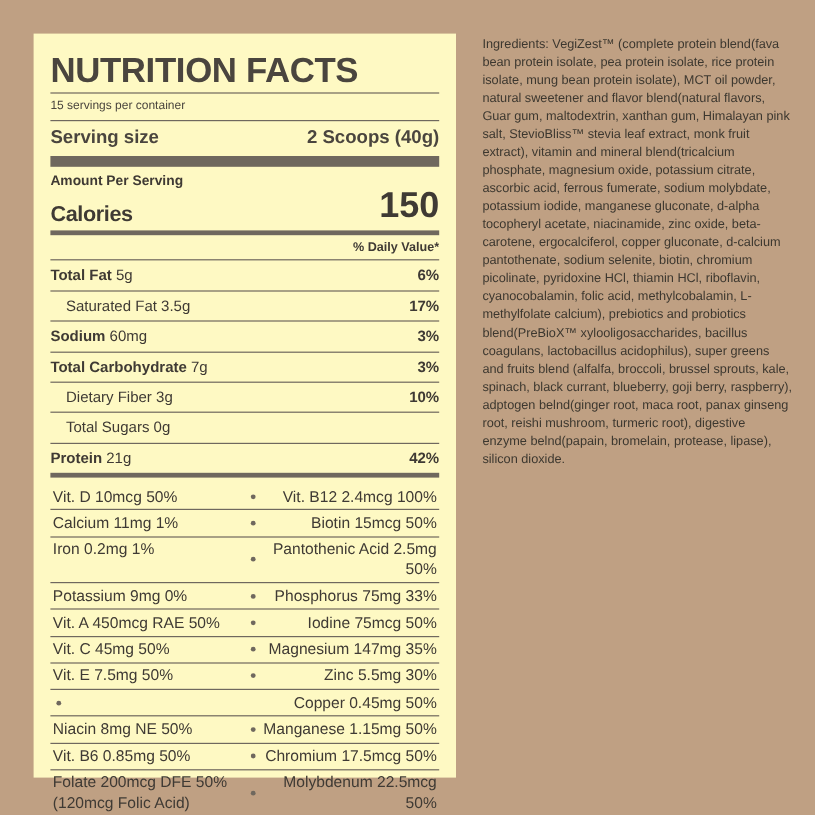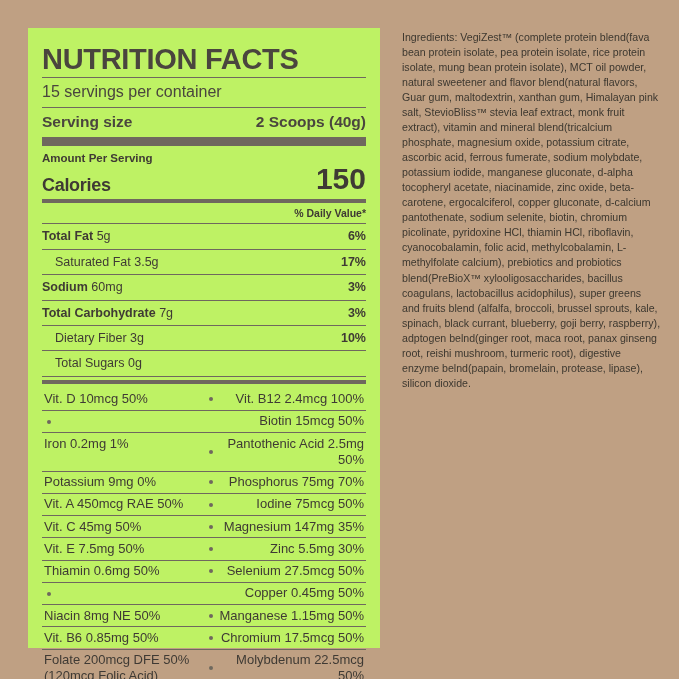--- a/index.html
+++ b/index.html
@@ -18,21 +18,21 @@
     position: relative;
     width: 679px;
     height: 679px;
     box-sizing: border-box;
     display: flex;
     padding: 22px 18px 22px 22px;
   }
   
   .panel {
     width: 352px;
-    background: #bef264;
+    background: #fef9c3;
     box-sizing: border-box;
     padding: 12px 14px 10px 14px;
     margin-left: 6px;
     margin-top: 6px;
     height: 620px;
   }
   .nf-title {
     font-size: 29px;
     letter-spacing: -0.3px;
     font-weight: bold;
@@ -46,21 +46,21 @@
   }
   .rule-med {
     border-bottom: 4px solid #6f685e;
     margin: 3px 0;
   }
   .rule-thick {
     border-bottom: 9px solid #6f685e;
     margin: 3px 0;
   }
   .servings {
-    font-size: 16px;
+    font-size: 10px;
     padding: 2px 0 3px 0;
     color: #4a453e;
   }
   .serving-size {
     display: flex;
     justify-content: space-between;
     font-size: 15.5px;
     font-weight: bold;
     padding: 2px 0 3px 0;
     color: #4a453e;
@@ -222,50 +222,56 @@
     </div>
     <div class="rule-thin"></div>
 
     <div class="nrow indent2">
       <span class="nm"><span>Total Sugars</span>
         <span class="light">0g</span></span>
       <span class="dv"></span>
     </div>
     <div class="rule-thin"></div>
 
+    <div class="nrow">
+      <span class="nm"><span>Protein</span>
+        <span class="light">21g</span></span>
+      <span class="dv">42%</span>
+    </div>
 
     <div class="rule-med"></div>
 
     <div class="vitblock">
       <div class="vitrow">
         <span class="vleft">Vit. D 10mcg 50%</span>
         <span class="vmid">
             <span class="dot"></span>
           </span>
         <span class="vright">Vit. B12 2.4mcg 100%</span>
       </div>
       <div class="vitrow">
+        <span class="vleft">Calcium 11mg 1%</span>
         <span class="vmid">
             <span class="dot"></span>
           </span>
         <span class="vright">Biotin 15mcg 50%</span>
       </div>
       <div class="vitrow">
         <span class="vleft">Iron 0.2mg 1%</span>
         <span class="vmid">
             <span class="dot"></span>
           </span>
         <span class="vright">Pantothenic Acid 2.5mg 50%</span>
       </div>
       <div class="vitrow">
         <span class="vleft">Potassium 9mg 0%</span>
         <span class="vmid">
             <span class="dot"></span>
           </span>
-        <span class="vright">Phosphorus 75mg 70%</span>
+        <span class="vright">Phosphorus 75mg 33%</span>
       </div>
       <div class="vitrow">
         <span class="vleft">Vit. A 450mcg RAE 50%</span>
         <span class="vmid">
             <span class="dot"></span>
           </span>
         <span class="vright">Iodine 75mcg 50%</span>
       </div>
       <div class="vitrow">
         <span class="vleft">Vit. C 45mg 50%</span>
@@ -275,27 +281,20 @@
         <span class="vright">Magnesium 147mg 35%</span>
       </div>
       <div class="vitrow">
         <span class="vleft">Vit. E 7.5mg 50%</span>
         <span class="vmid">
             <span class="dot"></span>
           </span>
         <span class="vright">Zinc 5.5mg 30%</span>
       </div>
       <div class="vitrow">
-        <span class="vleft">Thiamin 0.6mg 50%</span>
-        <span class="vmid">
-            <span class="dot"></span>
-          </span>
-        <span class="vright">Selenium 27.5mcg 50%</span>
-      </div>
-      <div class="vitrow">
         <span class="vmid">
             <span class="dot"></span>
           </span>
         <span class="vright">Copper 0.45mg 50%</span>
       </div>
       <div class="vitrow">
         <span class="vleft">Niacin 8mg NE 50%</span>
         <span class="vmid">
             <span class="dot"></span>
           </span>

